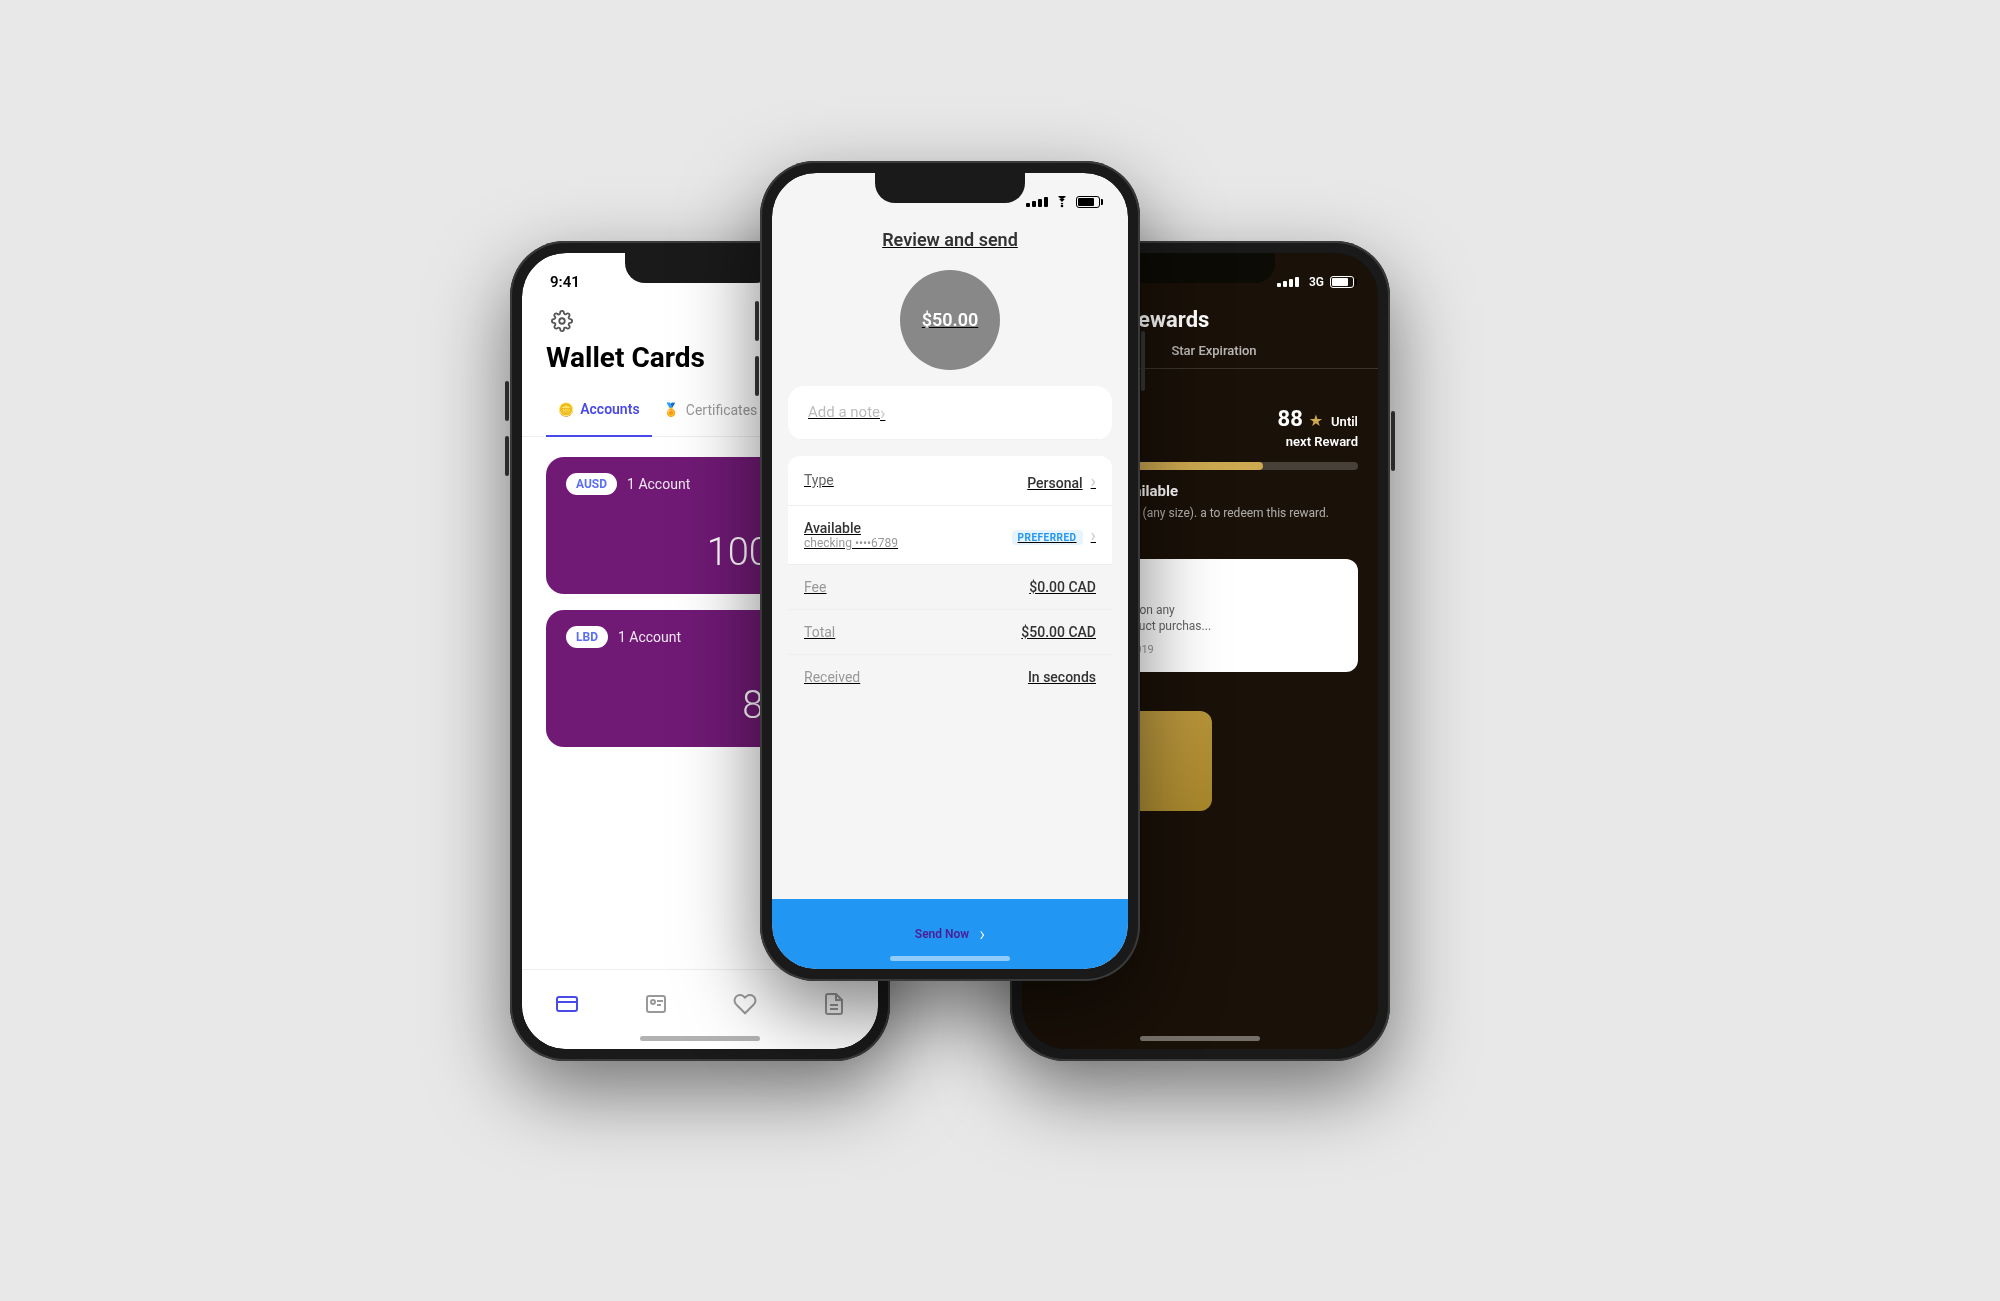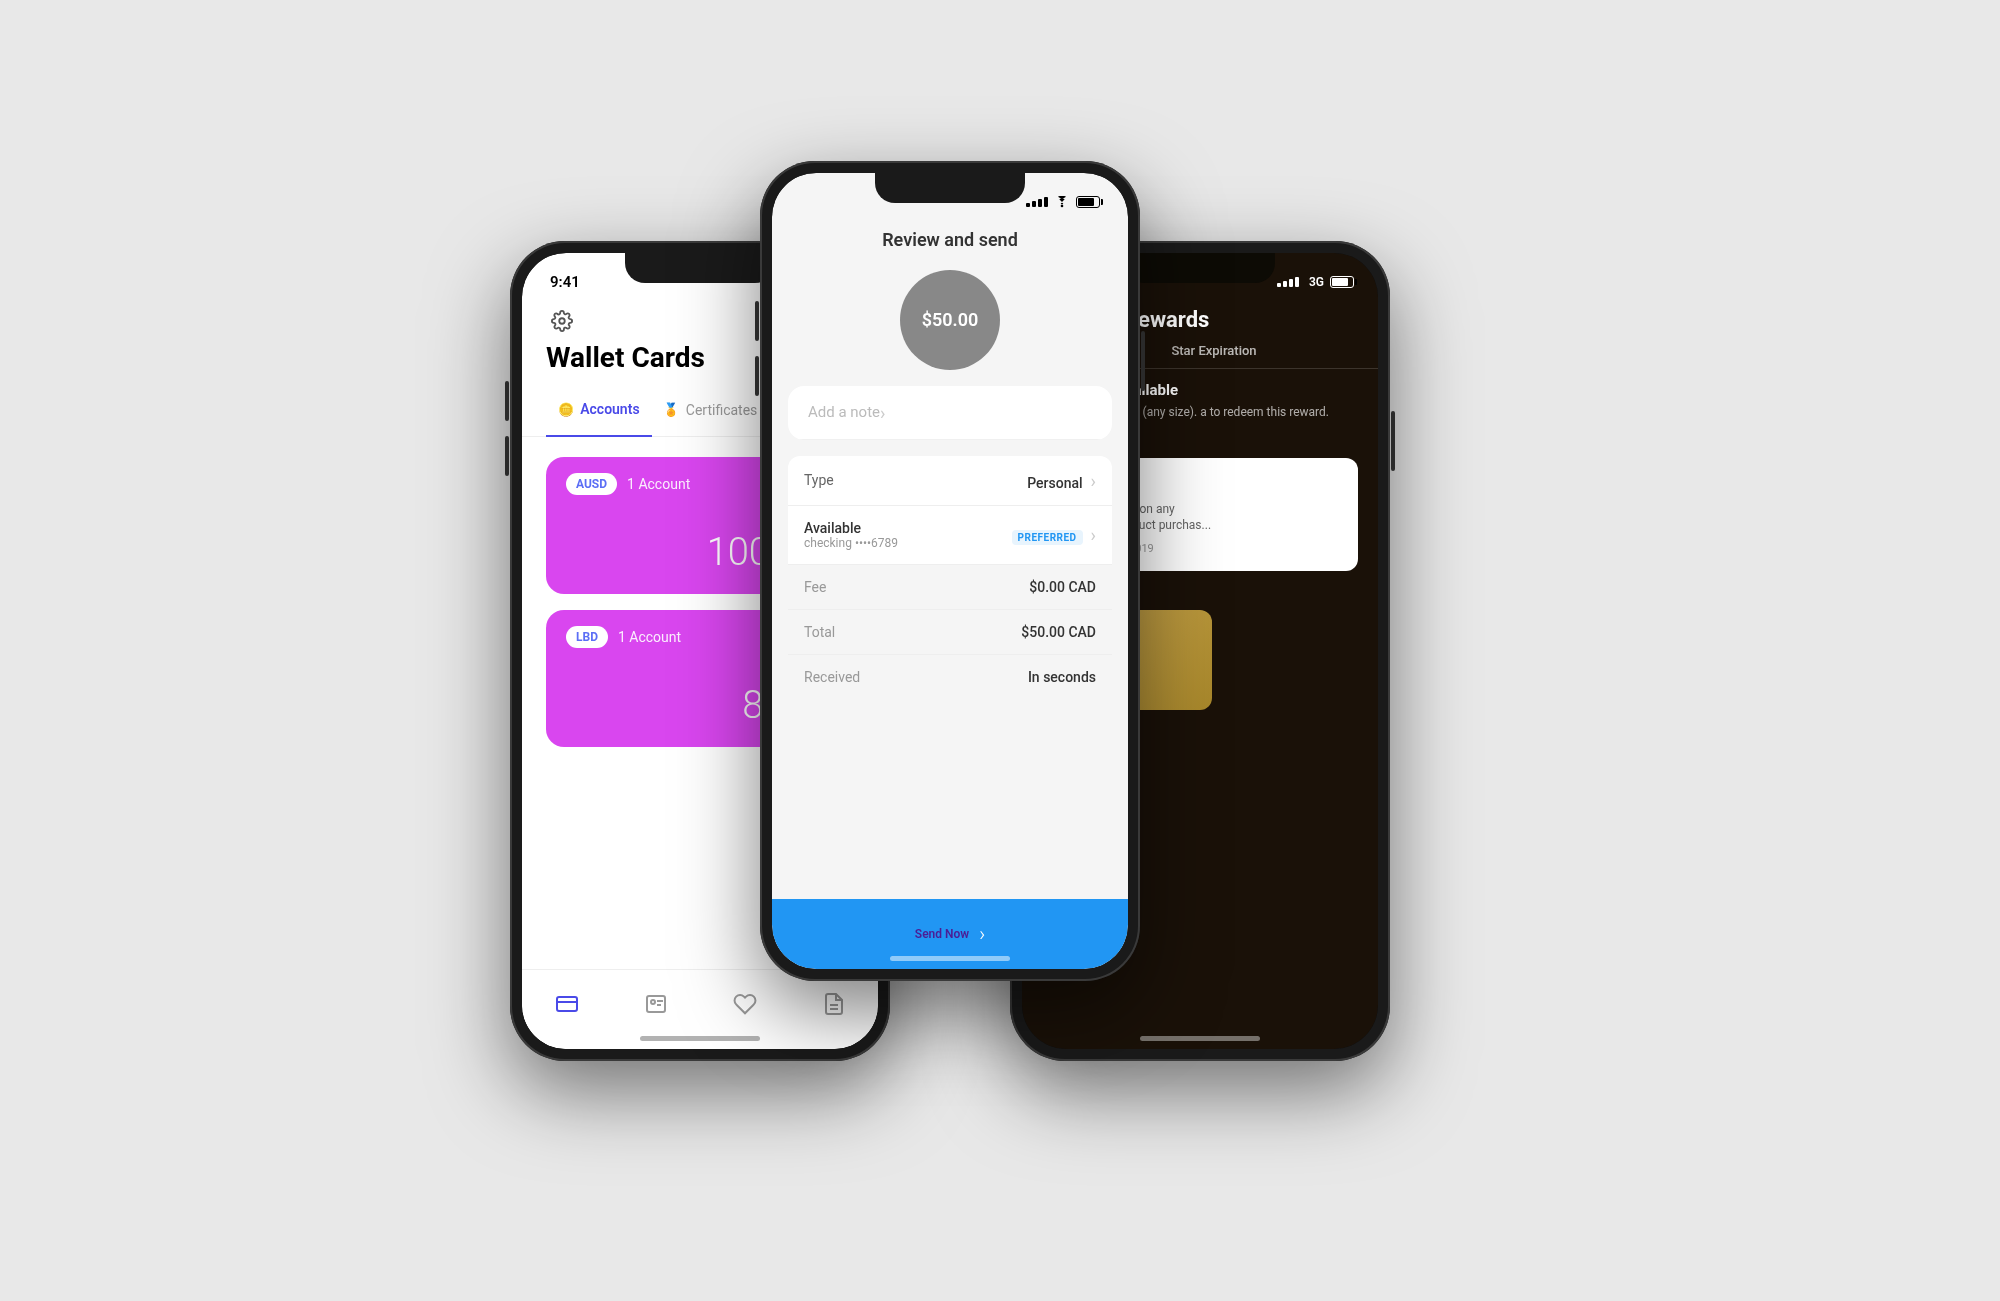--- a/index.html
+++ b/index.html
@@ -107,21 +107,21 @@
     .wallet-title { font-size: 28px; font-weight: 700; color: #000; }
     .icon-btn { width: 32px; height: 32px; display: flex; align-items: center; justify-content: center; cursor: pointer; }
 
     .tabs { display: flex; gap: 0; margin-bottom: 20px; border-bottom: 1px solid #eee; }
     .tab { display: flex; align-items: center; gap: 6px; padding: 8px 12px 10px; font-size: 14px; cursor: pointer; position: relative; }
     .tab.active { color: #4a4ae8; border-bottom: 2px solid #4a4ae8; margin-bottom: -1px; font-weight: 600; }
     .tab.inactive { color: #999; }
 
     .account-card {
       border-radius: 18px;
-      background: #d946ef;
+      background: #701a75;
       padding: 16px 20px 20px;
       margin-bottom: 16px;
       color: white;
       min-height: 130px;
     }
     .card-header { display: flex; align-items: center; gap: 10px; margin-bottom: 20px; }
     .currency-badge {
       background: white;
       color: #5b6ef5;
       font-size: 12px;
@@ -149,21 +149,21 @@
     .nav-inactive svg { stroke: #999; }
 
     
     .phone-2 {
       width: 380px;
       height: 820px;
       left: 310px;
       top: 60px;
       z-index: 3;
     }
-    .phone-2 .phone-screen { background: #f5f5f5; }
+    .phone-2 .phone-screen { background: #f5f5f5; text-decoration: underline; }
     .phone-2 .status-bar { display: flex; justify-content: space-between; align-items: center; padding: 14px 28px 0; height: 44px; }
     .review-title { font-size: 18px; font-weight: 600; color: #333; margin-bottom: 20px; }
     .amount-bubble { width: 100px; height: 100px; border-radius: 50%; background: #888; display: flex; align-items: center; justify-content: center; margin: 0 auto 0; }
     .amount-text { color: white; font-size: 18px; font-weight: 600; }
 
     .review-card { background: white; border-radius: 16px; margin: 16px; padding: 0; overflow: hidden; }
     .recipient-row { padding: 16px 20px; border-bottom: 1px solid #f0f0f0; }
     .recipient-name { font-size: 16px; font-weight: 600; color: #333; }
     .recipient-email { font-size: 13px; color: #999; margin-top: 2px; }
     .note-row { display: flex; justify-content: flex-start; align-items: center; padding: 16px 20px; border-bottom: 1px solid #f0f0f0; cursor: pointer; }
@@ -474,20 +474,37 @@
 
           <div style="display:flex;gap:36px;padding:10px 20px;border-bottom:1px solid rgba(255,255,255,0.15);">
             <div class="sbux-tab inactive">
               <span style="font-size:13px;color:rgba(255,255,255,0.7);">Rewards history</span>
             </div>
             <div class="sbux-tab inactive">
               <span style="font-size:13px;color:rgba(255,255,255,0.7);">Star Expiration</span>
             </div>
           </div>
 
+          <div style="padding:16px 20px 0;">
+            <div style="font-size:11px;font-weight:700;color:rgba(255,255,255,0.5);letter-spacing:1px;margin-bottom:8px;">RESS</div>
+            <div style="display:flex;align-items:center;justify-content:space-between;">
+              <div style="display:flex;align-items:center;gap:6px;">
+                <span style="font-size:32px;font-weight:700;color:white;">20</span>
+                <span style="color:#cda951;font-size:22px;">★</span>
+              </div>
+              <div style="text-align:right;">
+                <span style="font-size:22px;font-weight:700;color:white;">88</span>
+                <span style="color:#cda951;font-size:16px;margin-left:2px;">★</span>
+                <span style="font-size:13px;color:white;font-weight:600;margin-left:4px;">Until<br>next Reward</span>
+              </div>
+            </div>
+            <div class="progress-bar-container">
+              <div class="progress-bar-fill"></div>
+            </div>
+          </div>
 
           <div style="padding:12px 20px 0;">
             <div style="font-size:15px;font-weight:700;color:white;margin-bottom:4px;">4 Rewards Available</div>
             <div style="font-size:12px;color:rgba(255,255,255,0.65);line-height:1.5;">
               <span>ars for a free drink (any size).
 a to redeem this reward.</span>
             </div>
           </div>
 
           <div style="padding:14px 20px 0;">

